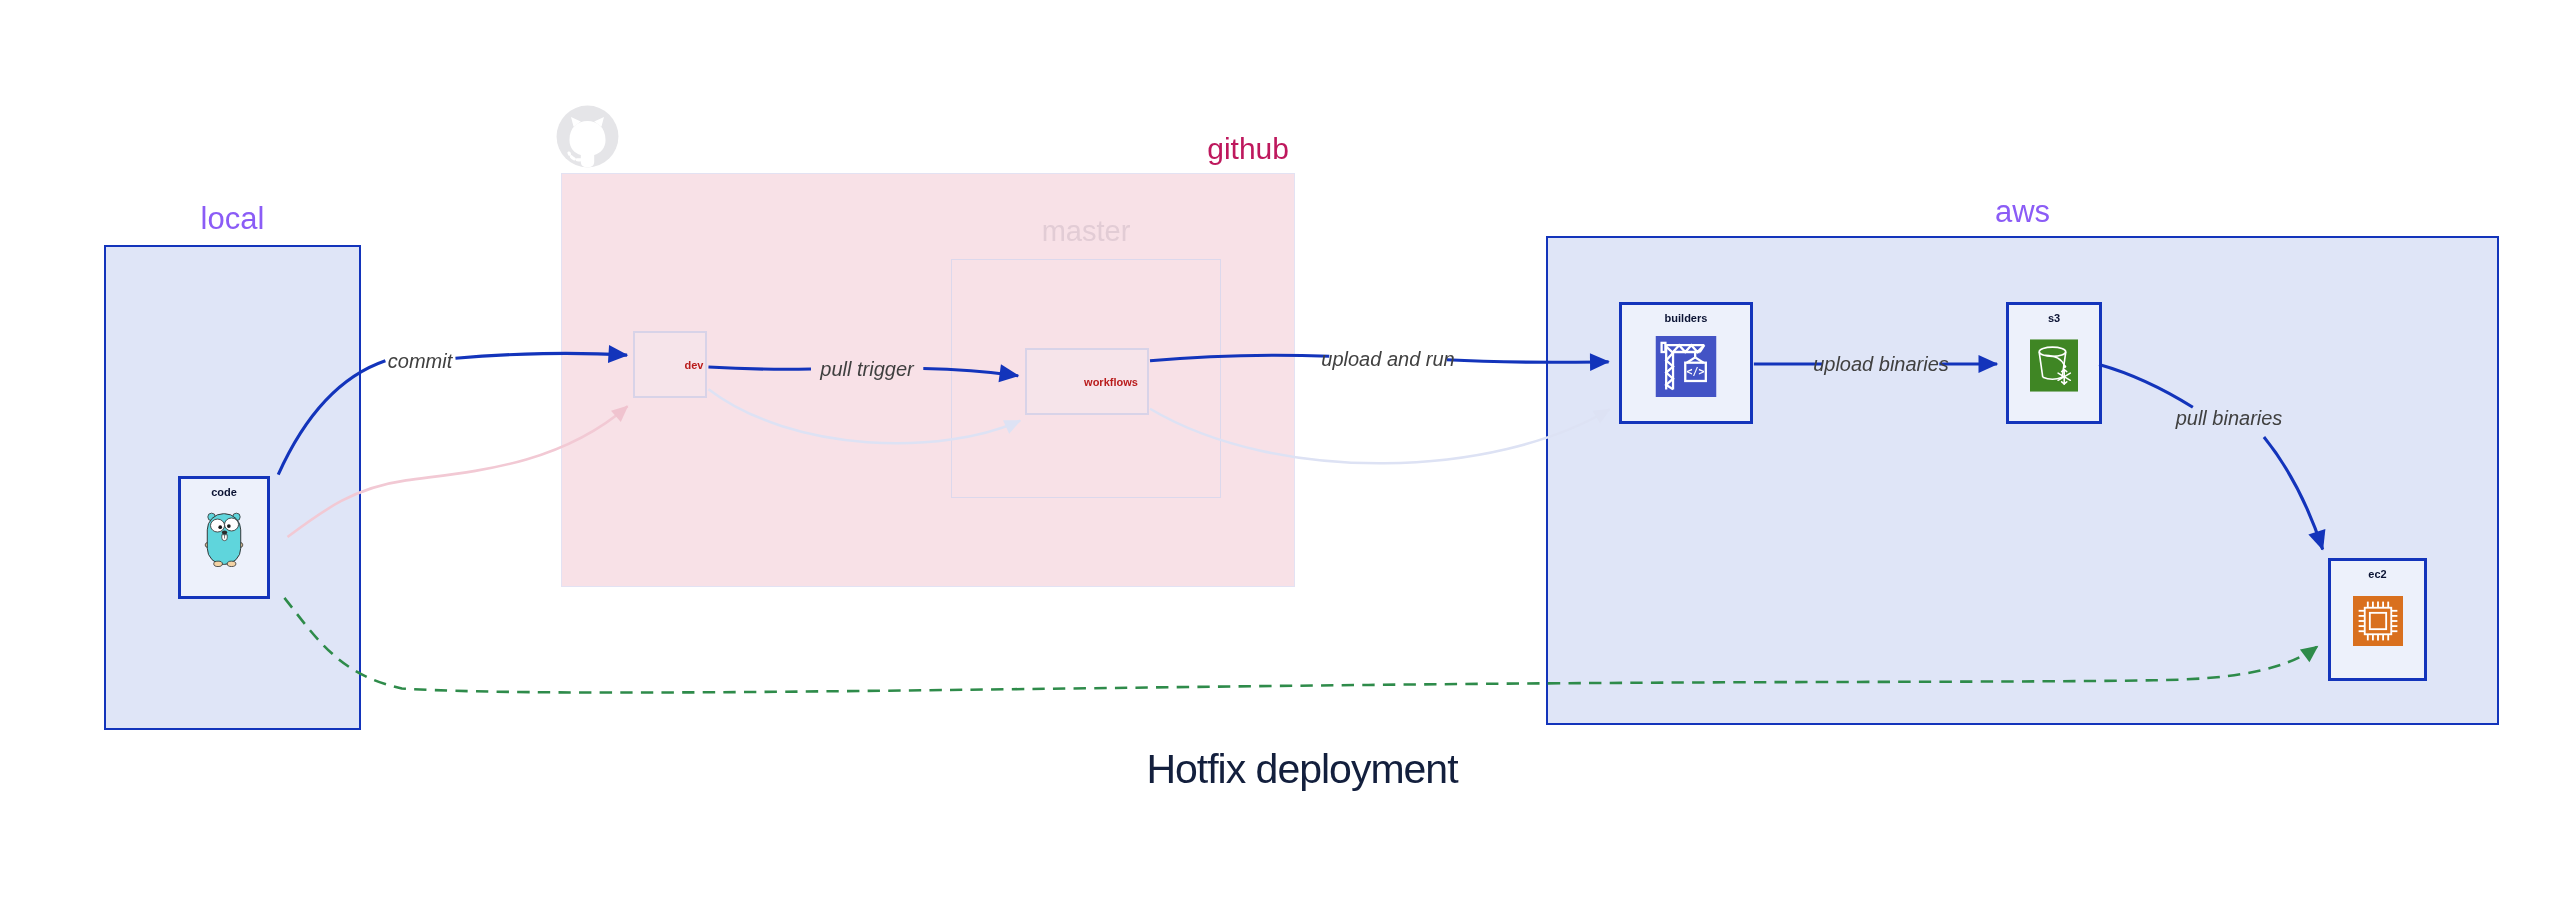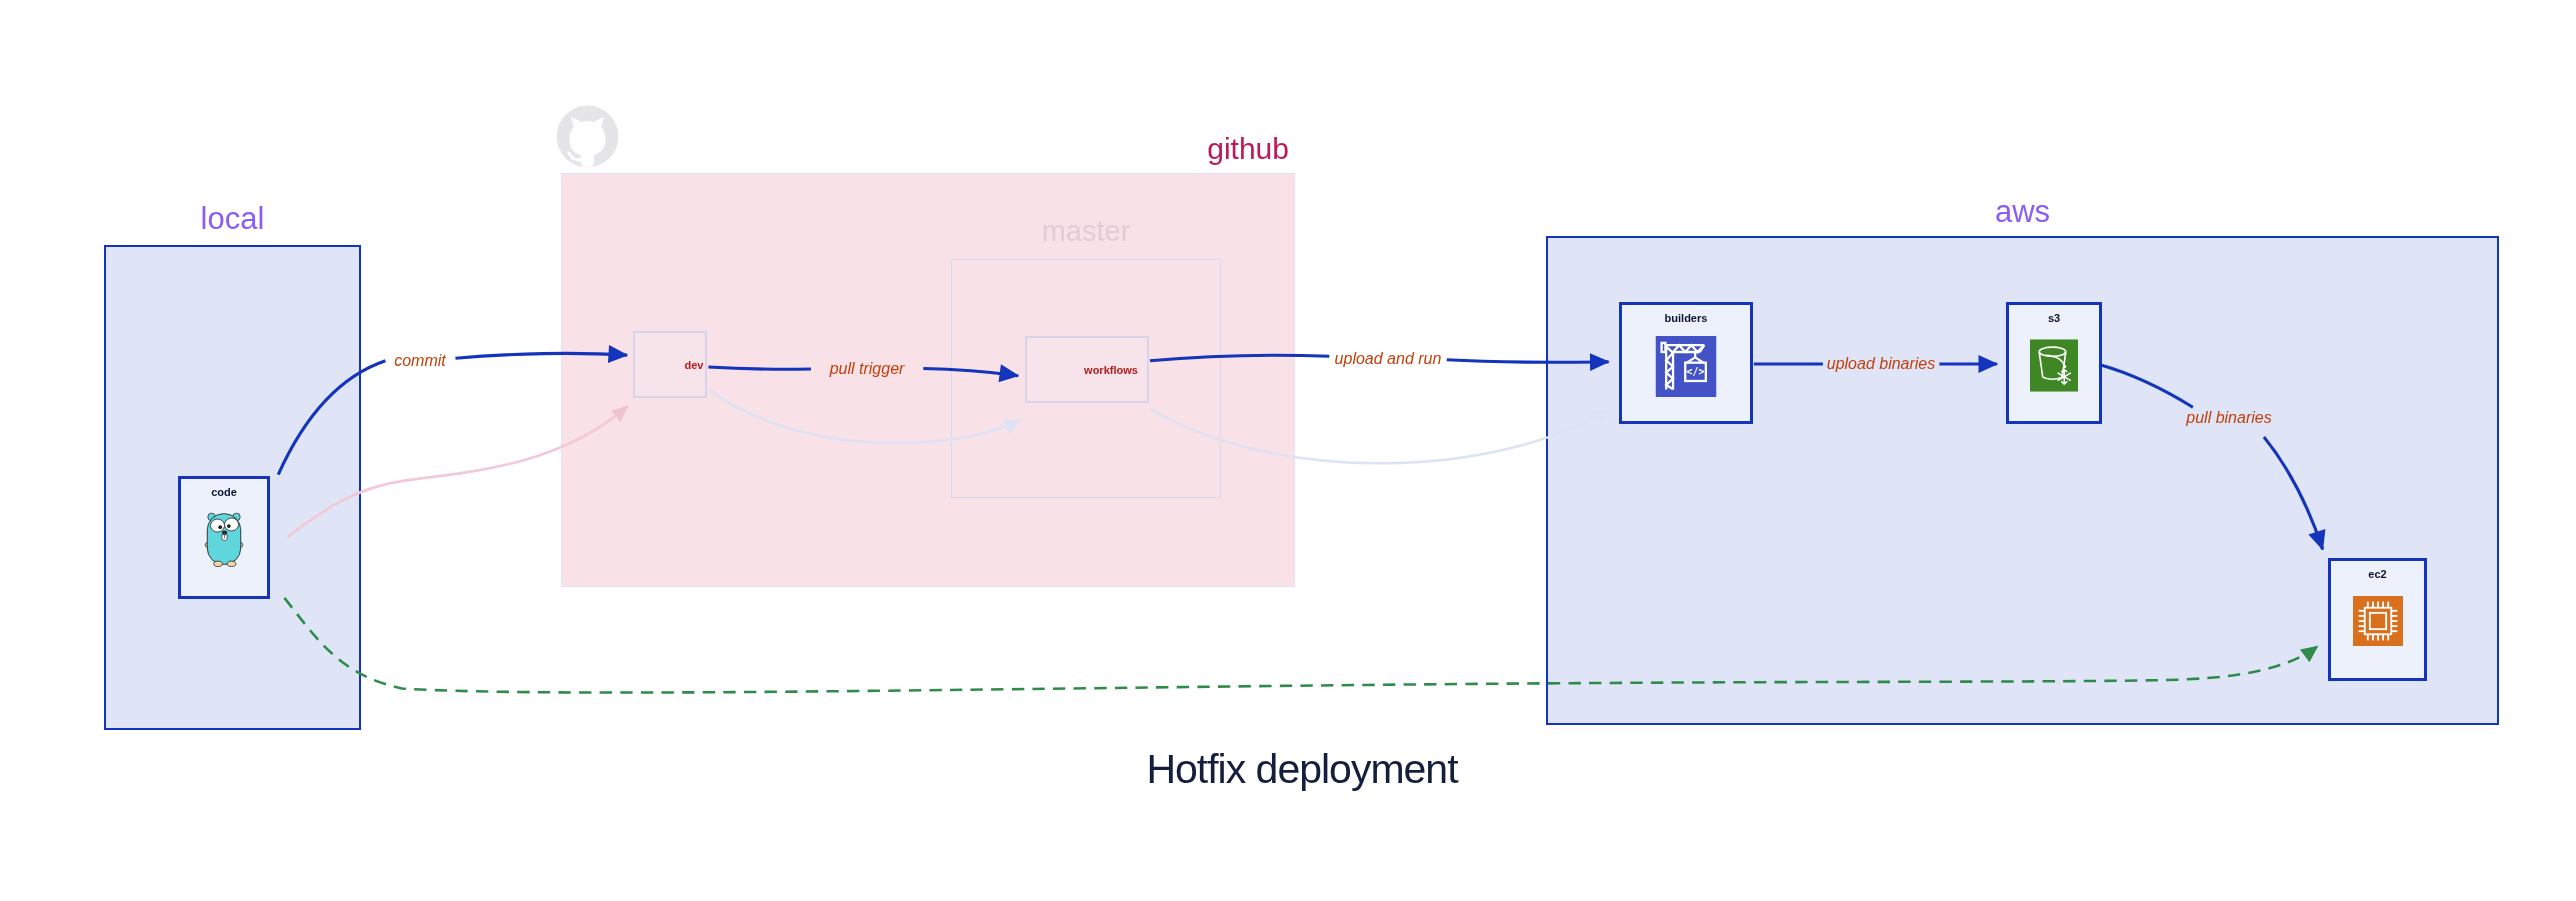--- a/index.html
+++ b/index.html
@@ -33,21 +33,21 @@
   }
   .node-label{
     position:absolute;left:0;right:0;top:7.2px;text-align:center;
     font-weight:bold;font-size:11px;color:#0b1333;
   }
   .node-label.centered{top:50%;transform:translateY(-54%);}
   .node-faded .node-label{color:#b91c1c;margin-left:48px;}
   
   .edge-label{
     position:absolute;transform:translate(-50%,-50%);
-    font-style:italic;font-size:16px;color:#c2410c;white-space:nowrap;
+    font-style:italic;font-size:20px;color:#404040;white-space:nowrap;
   }
   
   .diagram-title{
     position:absolute;left:787px;top:746px;width:1030px;text-align:center;
     font-size:41px;letter-spacing:-1px;color:#131f3d;font-weight:500;
     text-decoration-thickness:3.6px;text-underline-offset:7.2px;
   }
   svg{display:block;}
   #edge-layer{position:absolute;left:0;top:0;pointer-events:none;}
 </style>
@@ -77,21 +77,21 @@
   <path fill="#ffffff" d="M30,72 C30,47 46,35 65,35 C84,35 100,47 100,72
            C100,88 90,98 78,101 L78,114 C78,121 73,125 65,125 C57,125 52,121 52,114
            L52,101 C40,98 30,88 30,72 Z"></path>
   <path fill="none" stroke="#ffffff" stroke-width="6" stroke-linecap="round" stroke-dasharray="7 6" d="M52,110 C41,112 33,106 29,97"></path>
 </svg>
 
 <div class="abs node-faded" style="left:633px;top:331px;width:74px;height:67px;">
   <div class="node-label centered">dev</div>
 </div>
 
-<div class="abs node-faded" style="left:1025px;top:336px;width:124px;height:67px;">
+<div class="abs node-faded" style="left:1025px;top:348px;width:124px;height:67px;">
   <div class="node-label centered">workflows</div>
 </div>
 
 <div class="abs node" style="left:178px;top:476px;width:92px;height:123px;">
   <div class="node-label">code</div>
   <svg style="position:absolute;left:50%;top:31px;transform:translateX(-50%);" width="41" height="57" viewBox="0 0 76 104">
     <ellipse cx="10" cy="64" rx="7" ry="5" fill="#f3d3a5" stroke="#333" stroke-width="1.5"></ellipse>
     <ellipse cx="66" cy="64" rx="7" ry="5" fill="#f3d3a5" stroke="#333" stroke-width="1.5"></ellipse>
     <circle cx="15" cy="12" r="7" fill="#5fd5dc" stroke="#333" stroke-width="1.5"></circle>
     <circle cx="61" cy="12" r="7" fill="#5fd5dc" stroke="#333" stroke-width="1.5"></circle>

